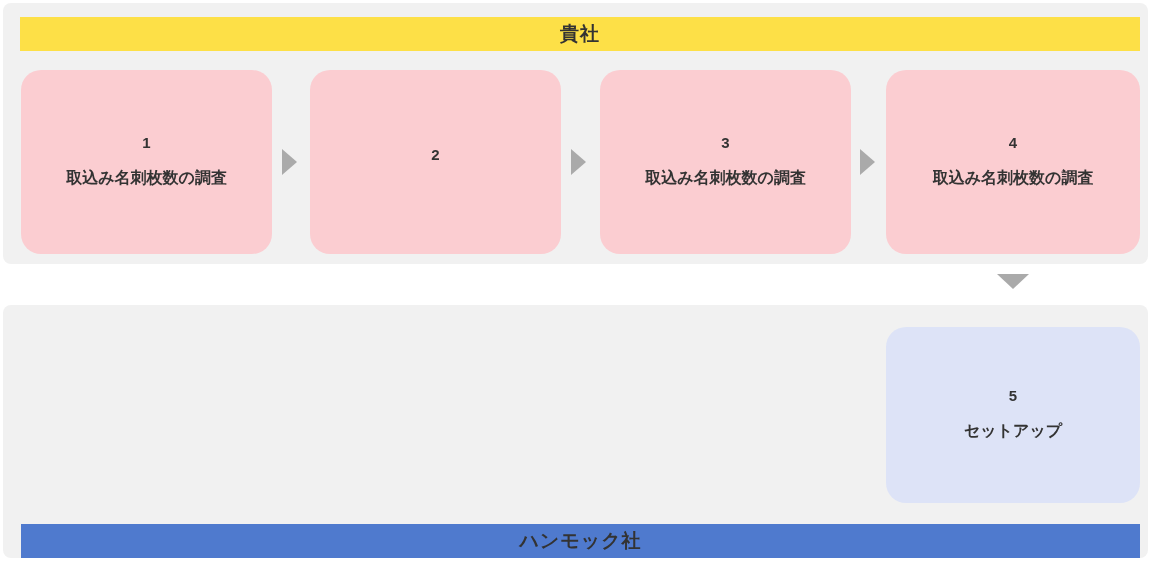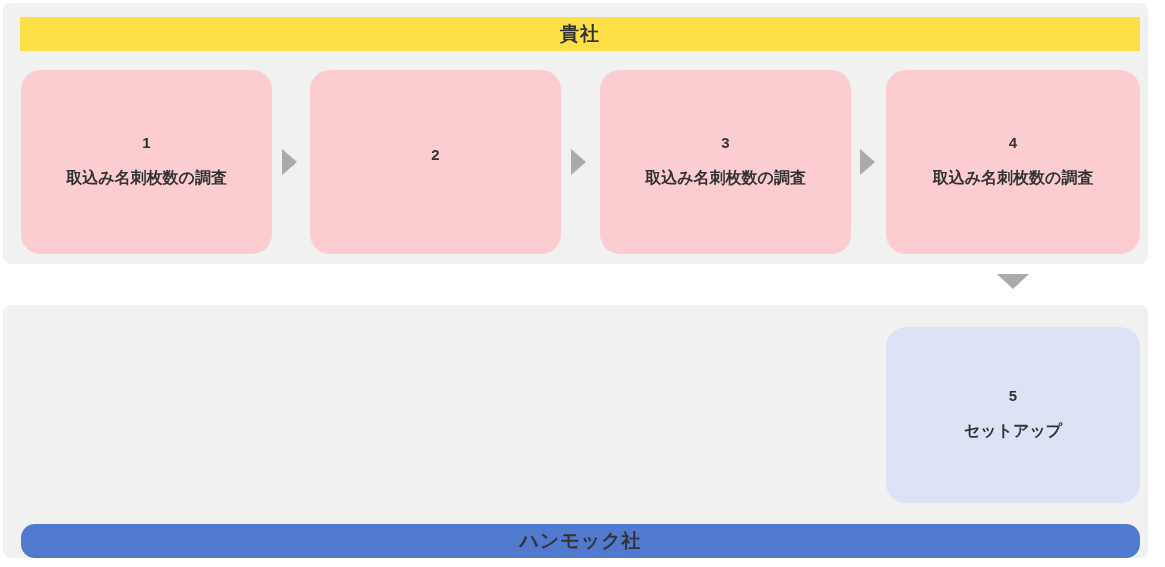--- a/index.html
+++ b/index.html
@@ -56,21 +56,20 @@
     width: 1120px;
     height: 34px;
     background: #fde047;
   }
   #lane-bar-bottom {
     left: 21px;
     top: 524px;
     width: 1119px;
     height: 34px;
     background: #4f7ace;
-    border-radius: 14px;
   }
 
   
   .step {
     position: absolute;
     border-radius: 20px;
     display: flex;
     flex-direction: column;
     align-items: center;
     justify-content: center;

